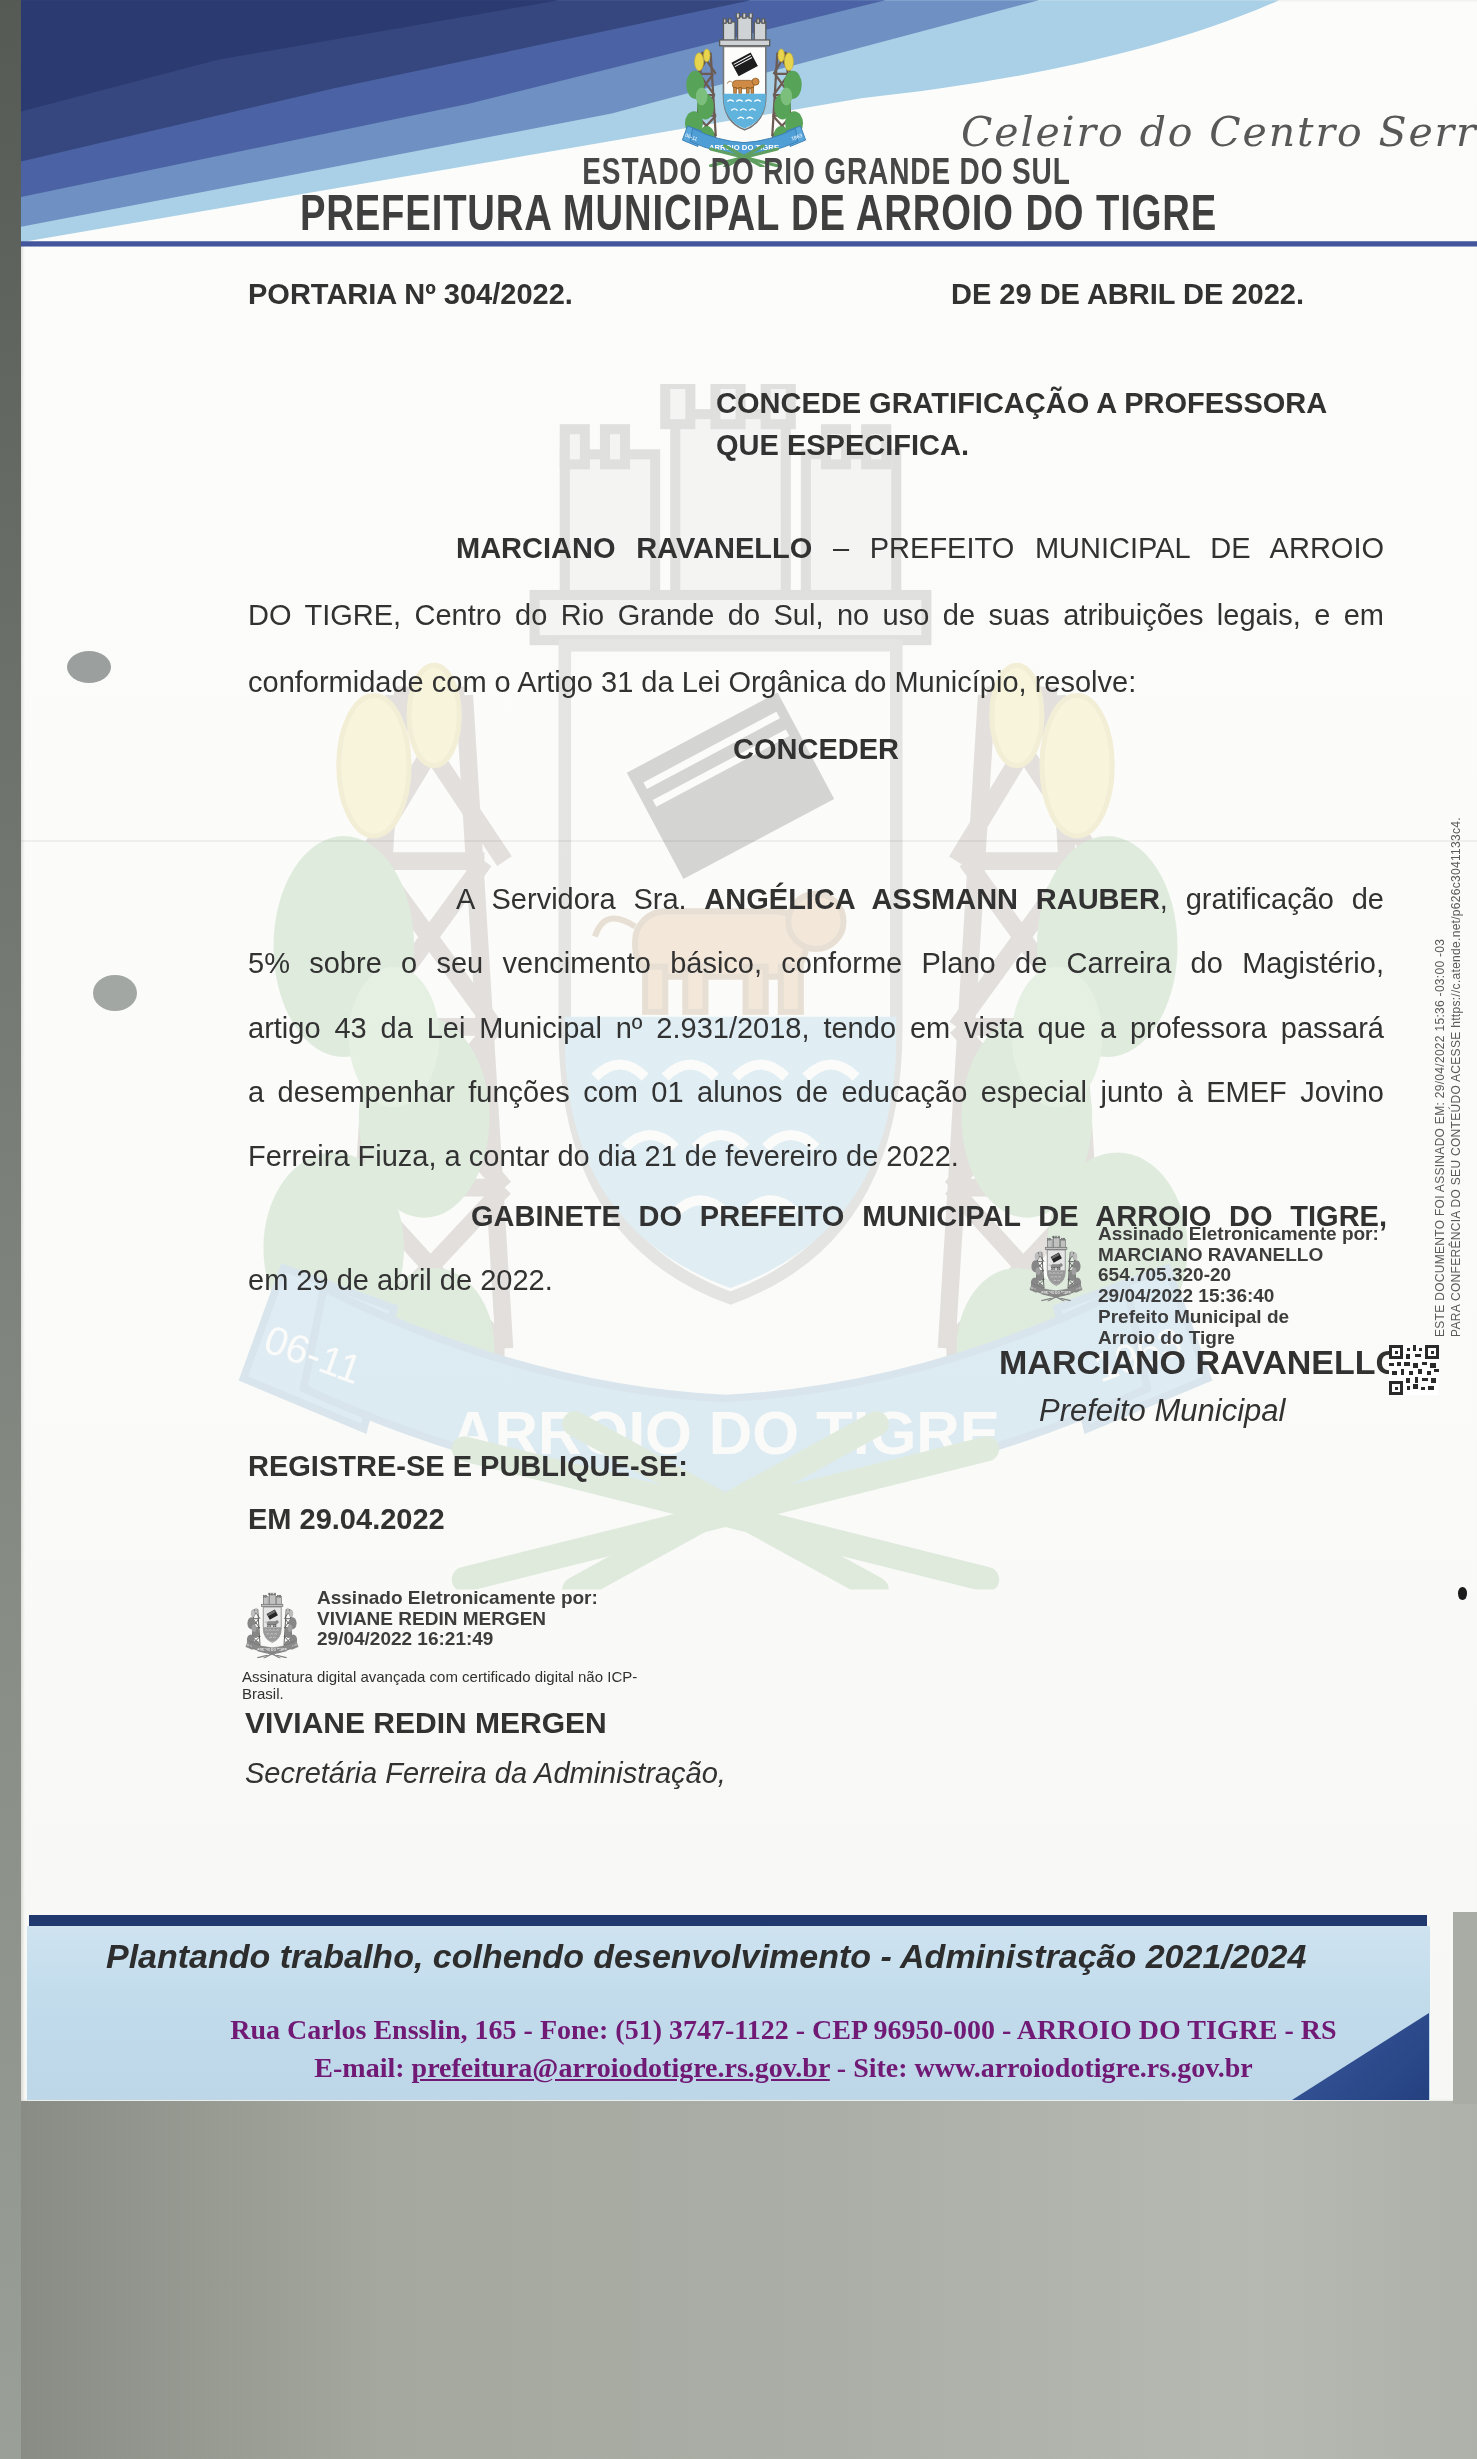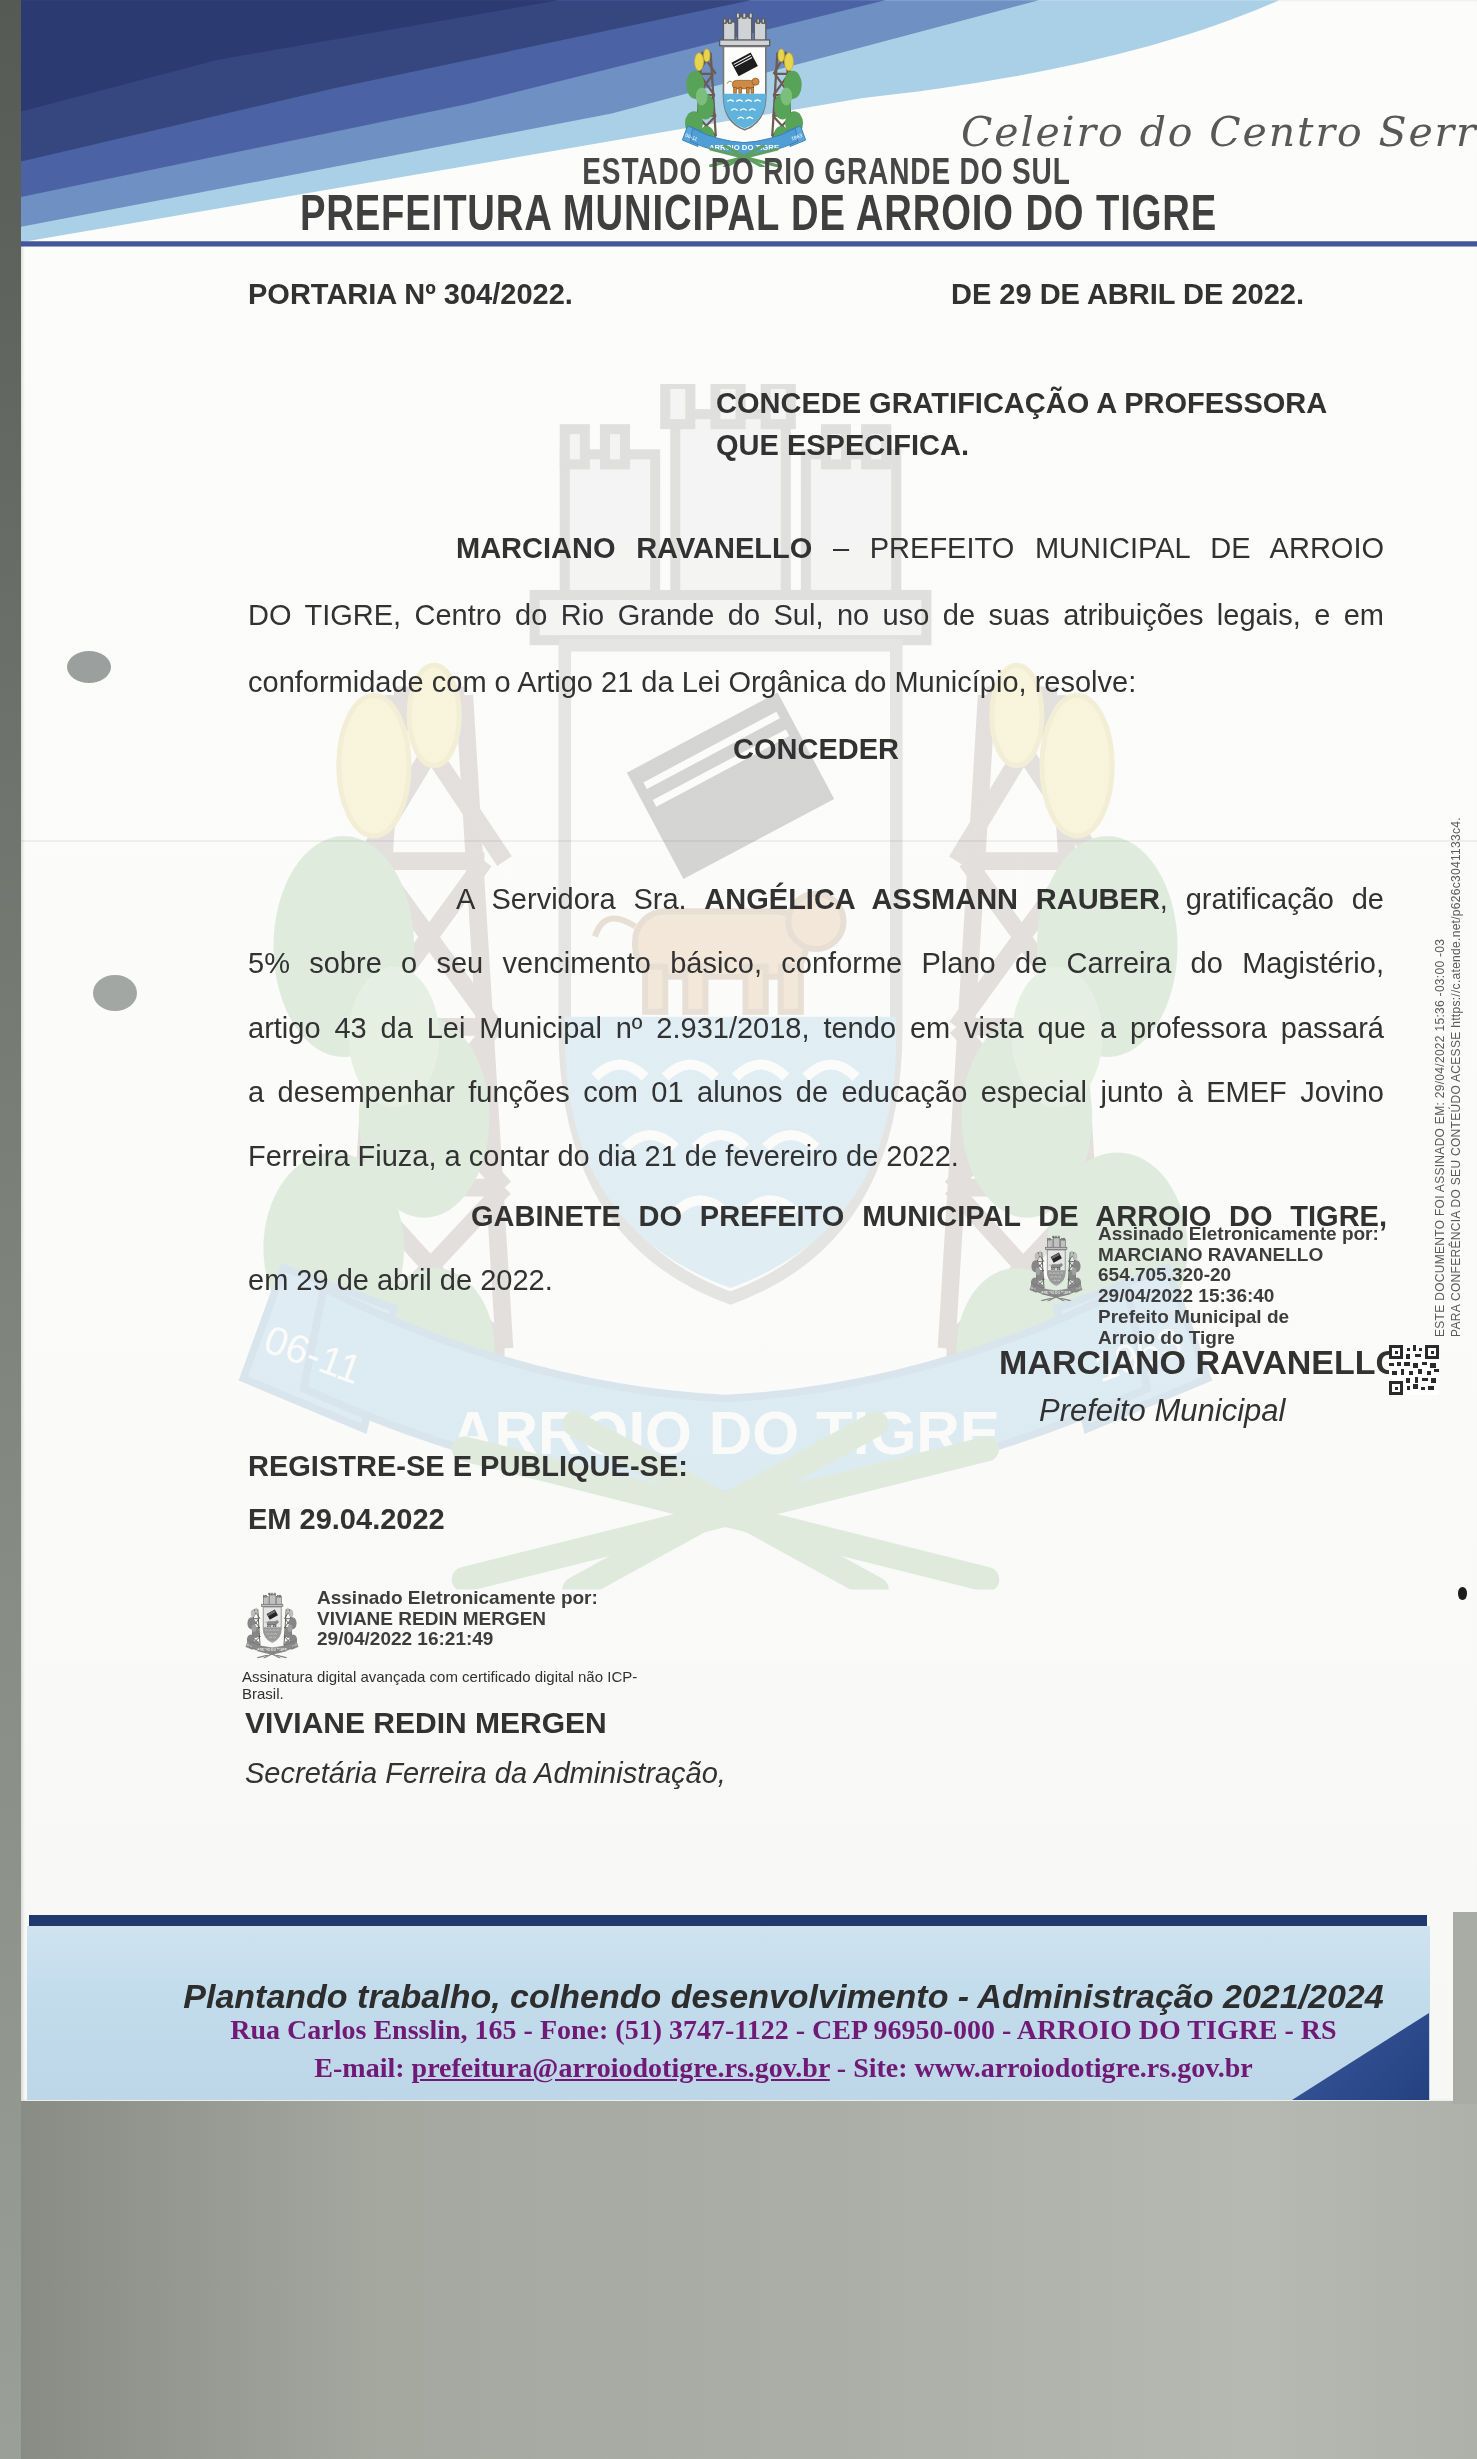--- a/index.html
+++ b/index.html
@@ -32,21 +32,21 @@
   .it{font-style:italic;}
   #subject{left:716px;top:382px;font-size:29px;font-weight:bold;line-height:42px;}
   #conceder{left:248px;top:733px;width:1136px;text-align:center;font-size:29px;font-weight:bold;}
   
   .stampline{font-size:19px;line-height:20.7px;color:#3d3d3d;white-space:nowrap;font-weight:bold;}
   .stamp-icon{filter:grayscale(1) brightness(.95) contrast(.9);}
   #note-small{font-size:15px;line-height:17.3px;color:#303030;width:538px;}
   
   #footer-bar{left:29px;top:1915px;width:1398px;height:11.5px;background:#20396f;}
   #footer-band{left:27px;top:1926px;width:1403px;height:174px;background:linear-gradient(180deg,#cfe3f0 0%,#c2dcec 40%,#bdd6e8 100%);}
-  #footer-slogan{left:106px;top:1937px;width:1355px;text-align:center;font-size:34px;font-weight:bold;font-style:italic;color:#2d2d2d;white-space:nowrap;margin-top:40px;}
+  #footer-slogan{left:106px;top:1937px;width:1355px;text-align:left;font-size:34px;font-weight:bold;font-style:italic;color:#2d2d2d;white-space:nowrap;}
   .footer-serif{font-family:"Liberation Serif",serif;font-weight:bold;color:#701a75;font-size:28px;white-space:nowrap;margin-top:28px;}
   #footer-address{left:106px;top:1986px;width:1355px;text-align:center;}
   #footer-web{left:106px;top:2024px;width:1355px;text-align:center;}
   #footer-web .u{text-decoration:underline;}
   #footer-wedge{left:1292px;top:2013px;width:137px;height:87px;background:linear-gradient(135deg,#3a5a9e,#24407f);clip-path:polygon(0 100%,100% 0,100% 100%);}
   
   #sidebar-rot{left:1170px;top:1042px;width:557px;height:33px;transform:rotate(-90deg);font-size:12px;line-height:16px;color:#5a5a5a;letter-spacing:0.3px;white-space:nowrap;}
   #qr{left:1389px;top:1345px;width:50px;height:50px;}
   
   #watermark{left:173px;top:384px;opacity:.17;}
@@ -176,21 +176,21 @@
   <div class="abs line b" style="left:248px;top:277px">PORTARIA Nº 304/2022.</div>
   <div class="abs line b" style="left:951px;top:277px">DE 29 DE ABRIL DE 2022.</div>
 
   <div class="abs" id="subject">
     <div>CONCEDE GRATIFICAÇÃO A PROFESSORA</div>
     <div>QUE ESPECIFICA.</div>
   </div>
 
   <div class="abs jline" style="left:456px;top:531px;width:928px"><span class="b">MARCIANO RAVANELLO</span><span> – PREFEITO MUNICIPAL DE ARROIO</span></div>
   <div class="abs jline" style="left:248px;top:598px;width:1136px">DO TIGRE, Centro do Rio Grande do Sul, no uso de suas atribuições legais, e em</div>
-  <div class="abs line" style="left:248px;top:665px">conformidade com o Artigo 21 da Lei Orgânica do Município, resolve:</div>
+  <div class="abs line" style="left:248px;top:665px">conformidade com o Artigo 31 da Lei Orgânica do Município, resolve:</div>
 
   <div class="abs" id="conceder">CONCEDER</div>
 
   <div class="abs jline" style="left:456px;top:882px;width:928px"><span>A Servidora Sra. </span><span class="b">ANGÉLICA ASSMANN RAUBER</span><span>, gratificação de</span></div>
   <div class="abs jline" style="left:248px;top:946px;width:1136px">5% sobre o seu vencimento básico, conforme Plano de Carreira do Magistério,</div>
   <div class="abs jline" style="left:248px;top:1011px;width:1136px">artigo 43 da Lei Municipal nº 2.931/2018, tendo em vista que a professora passará</div>
   <div class="abs jline" style="left:248px;top:1075px;width:1136px">a desempenhar funções com 01 alunos de educação especial junto à EMEF Jovino</div>
   <div class="abs line" style="left:248px;top:1139px">Ferreira Fiuza, a contar do dia 21 de fevereiro de 2022.</div>
 
   <div class="abs jline b" style="left:471px;top:1199px;width:916px">GABINETE DO PREFEITO MUNICIPAL DE ARROIO DO TIGRE,</div>

